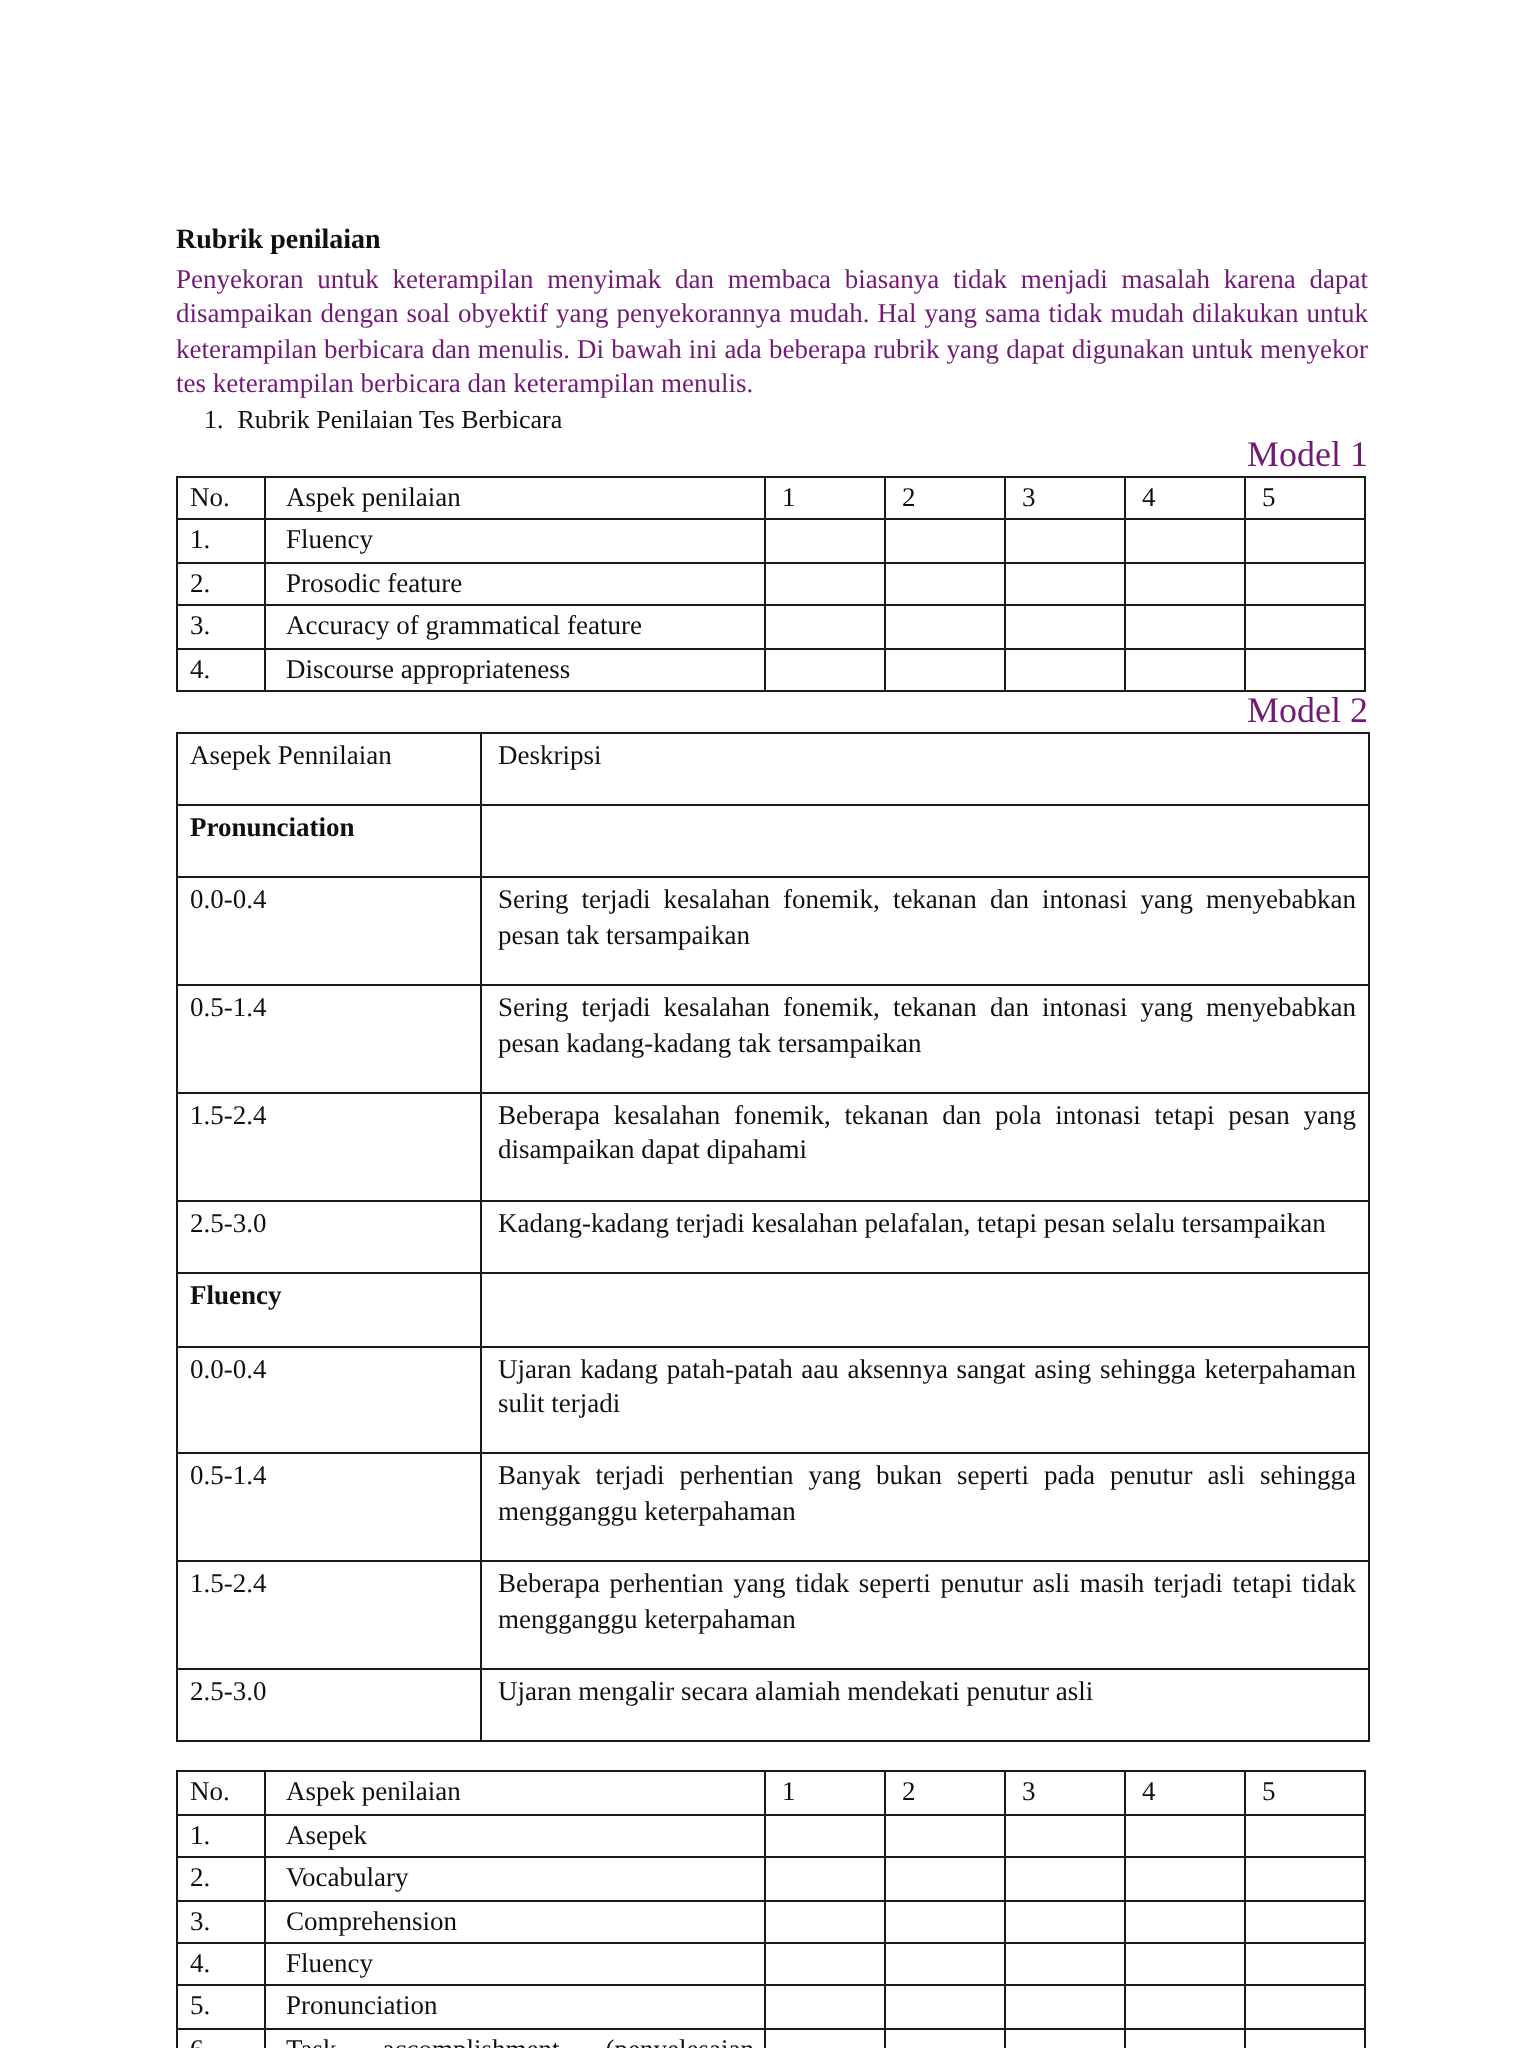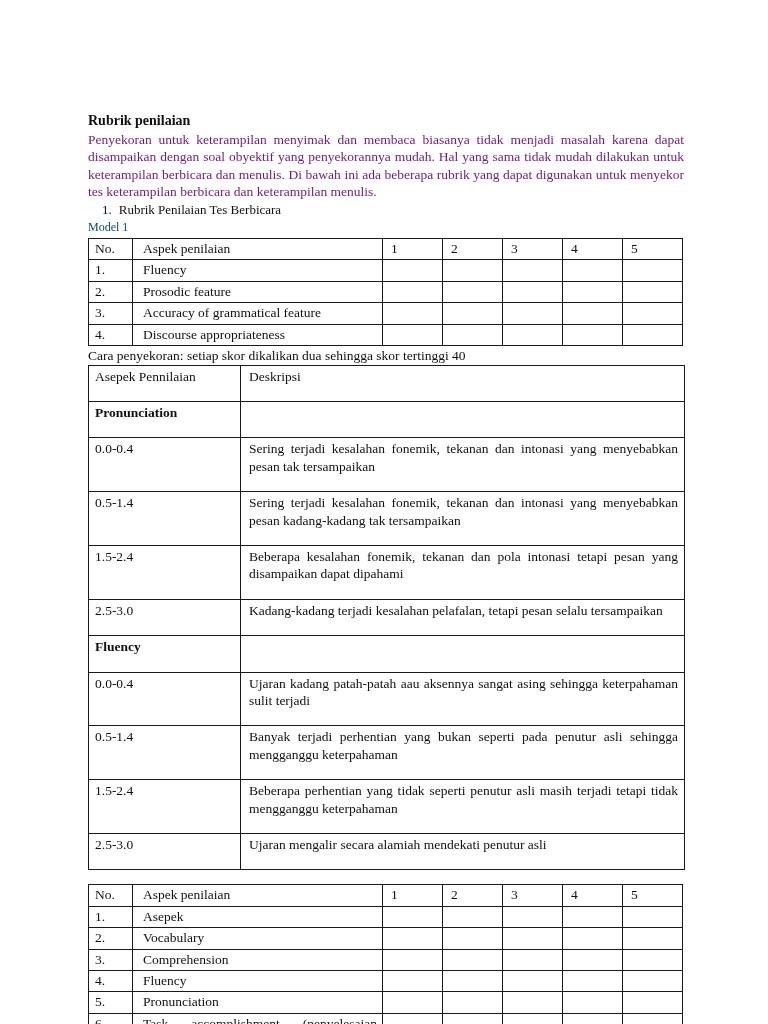--- a/index.html
+++ b/index.html
@@ -44,24 +44,25 @@
   .list-line {
     font-size: 13px;
     line-height: 17.6px;
     color: #101010;
     margin: 0;
     padding-left: 28px;
     text-indent: -14px;
   }
   .list-line .num { margin-right: 7px; }
   .model-label {
-    font-size: 12px;
+    font-size: 18px;
     line-height: 17.5px;
-    color: #0c4a6e;
+    color: #701a75;
     margin: 1px 0 1px 0;
+    text-align: right;
   }
   .note-line {
     font-size: 13.5px;
     line-height: 17.5px;
     color: #101010;
     margin: 1px 0 0 0;
   }
   table {
     border-collapse: collapse;
     width: 476px;
@@ -173,22 +174,22 @@
           <td class="aspect-cell">Discourse appropriateness</td>
           <td class="score-cell"></td>
           <td class="score-cell"></td>
           <td class="score-cell"></td>
           <td class="score-cell"></td>
           <td class="score-cell"></td>
         </tr>
       </tbody>
     </table>
 
-    <div class="note-line">Cara penyekoran: setiap skor dikalikan dua sehingga skor tertinggi 40</div>
-
+
+    <div class="model-label">Model 2</div>
 
     <table class="desc-table">
       <colgroup>
           <col class="c-band">
           <col class="c-desc">
         </colgroup>
       <tbody>
         <tr>
           <td class="band-cell">Asepek Pennilaian</td>
           <td class="desc-cell">Deskripsi</td>

